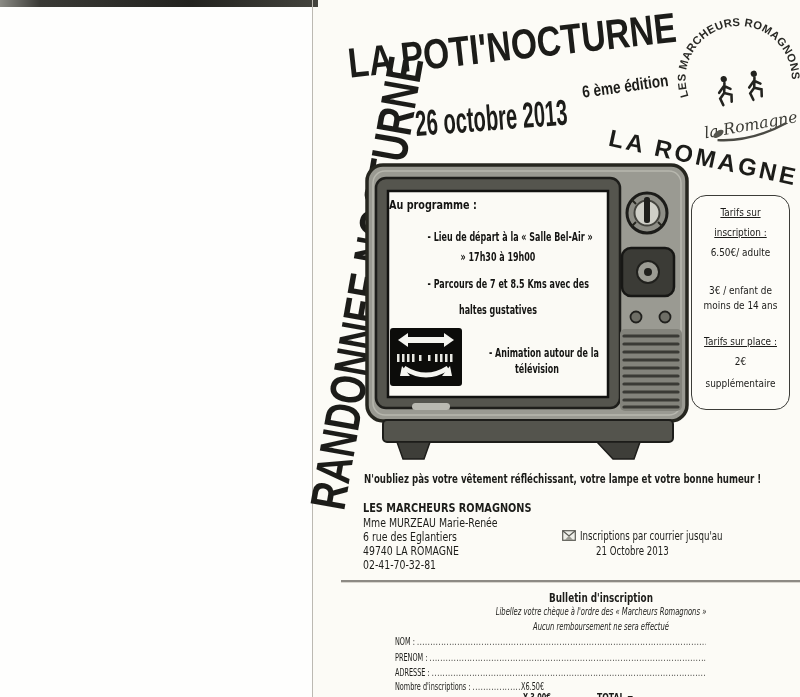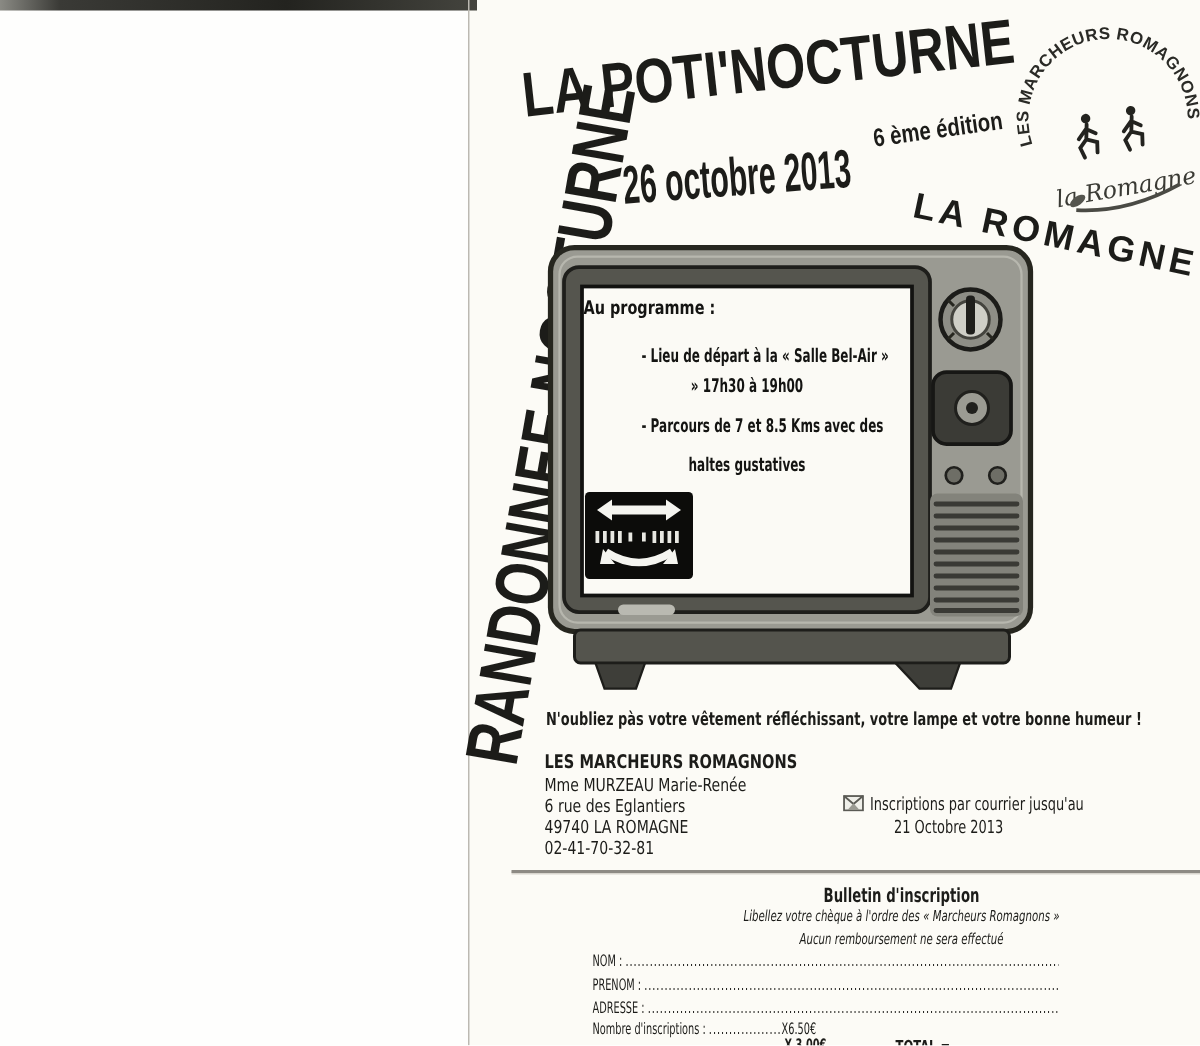--- a/index.html
+++ b/index.html
@@ -123,21 +123,35 @@
     </g>
   </svg>
 
   <div class="t tvtext" style="left:389px;top:197px;transform:scaleX(.77);transform-origin:0 0;">Au programme :</div>
   <div style="position:absolute;left:388px;top:0;width:220px;height:697px;pointer-events:none;">
     <div class="tvline" style="top:229px;">- Lieu de départ à la « Salle Bel-Air »</div>
     <div class="tvline" style="top:249px;">» 17h30 à 19h00</div>
     <div class="tvline" style="top:276px;">- Parcours de 7 et 8.5 Kms avec des</div>
     <div class="tvline" style="top:302px;">haltes gustatives</div>
   </div>
+  <div style="position:absolute;left:462px;top:0;width:150px;height:697px;pointer-events:none;">
+    <div class="tvline" style="top:345px;">- Animation autour de la</div>
+    <div class="tvline" style="top:361px;">télévision</div>
+  </div>
 
+  <div class="tarif-box">
+    <div class="tarif-line u" style="top:10px;">Tarifs sur</div>
+    <div class="tarif-line u" style="top:30px;">inscription :</div>
+    <div class="tarif-line" style="top:50px;">6.50€/ adulte</div>
+    <div class="tarif-line" style="top:88px;">3€ / enfant de</div>
+    <div class="tarif-line" style="top:103px;">moins de 14 ans</div>
+    <div class="tarif-line u" style="top:139px;">Tarifs sur place :</div>
+    <div class="tarif-line" style="top:159px;">2€</div>
+    <div class="tarif-line" style="top:181px;">supplémentaire</div>
+  </div>
 
   <div class="t" style="left:364px;top:472px;font-size:12px;font-weight:bold;transform:scaleX(.72);transform-origin:0 0;">N'oubliez pàs votre vêtement réfléchissant, votre lampe et votre bonne humeur !</div>
 
   <div class="contact-line" style="top:500px;font-weight:bold;font-size:12.5px;">LES MARCHEURS ROMAGNONS</div>
   <div class="contact-line" style="top:516px;">Mme MURZEAU Marie-Renée</div>
   <div class="contact-line" style="top:530px;">6 rue des Eglantiers</div>
   <div class="contact-line" style="top:544px;">49740 LA ROMAGNE</div>
   <div class="contact-line" style="top:558px;">02-41-70-32-81</div>
 
   <svg style="position:absolute;left:562px;top:530px;width:14px;height:11px;" viewBox="0 0 14 11">

